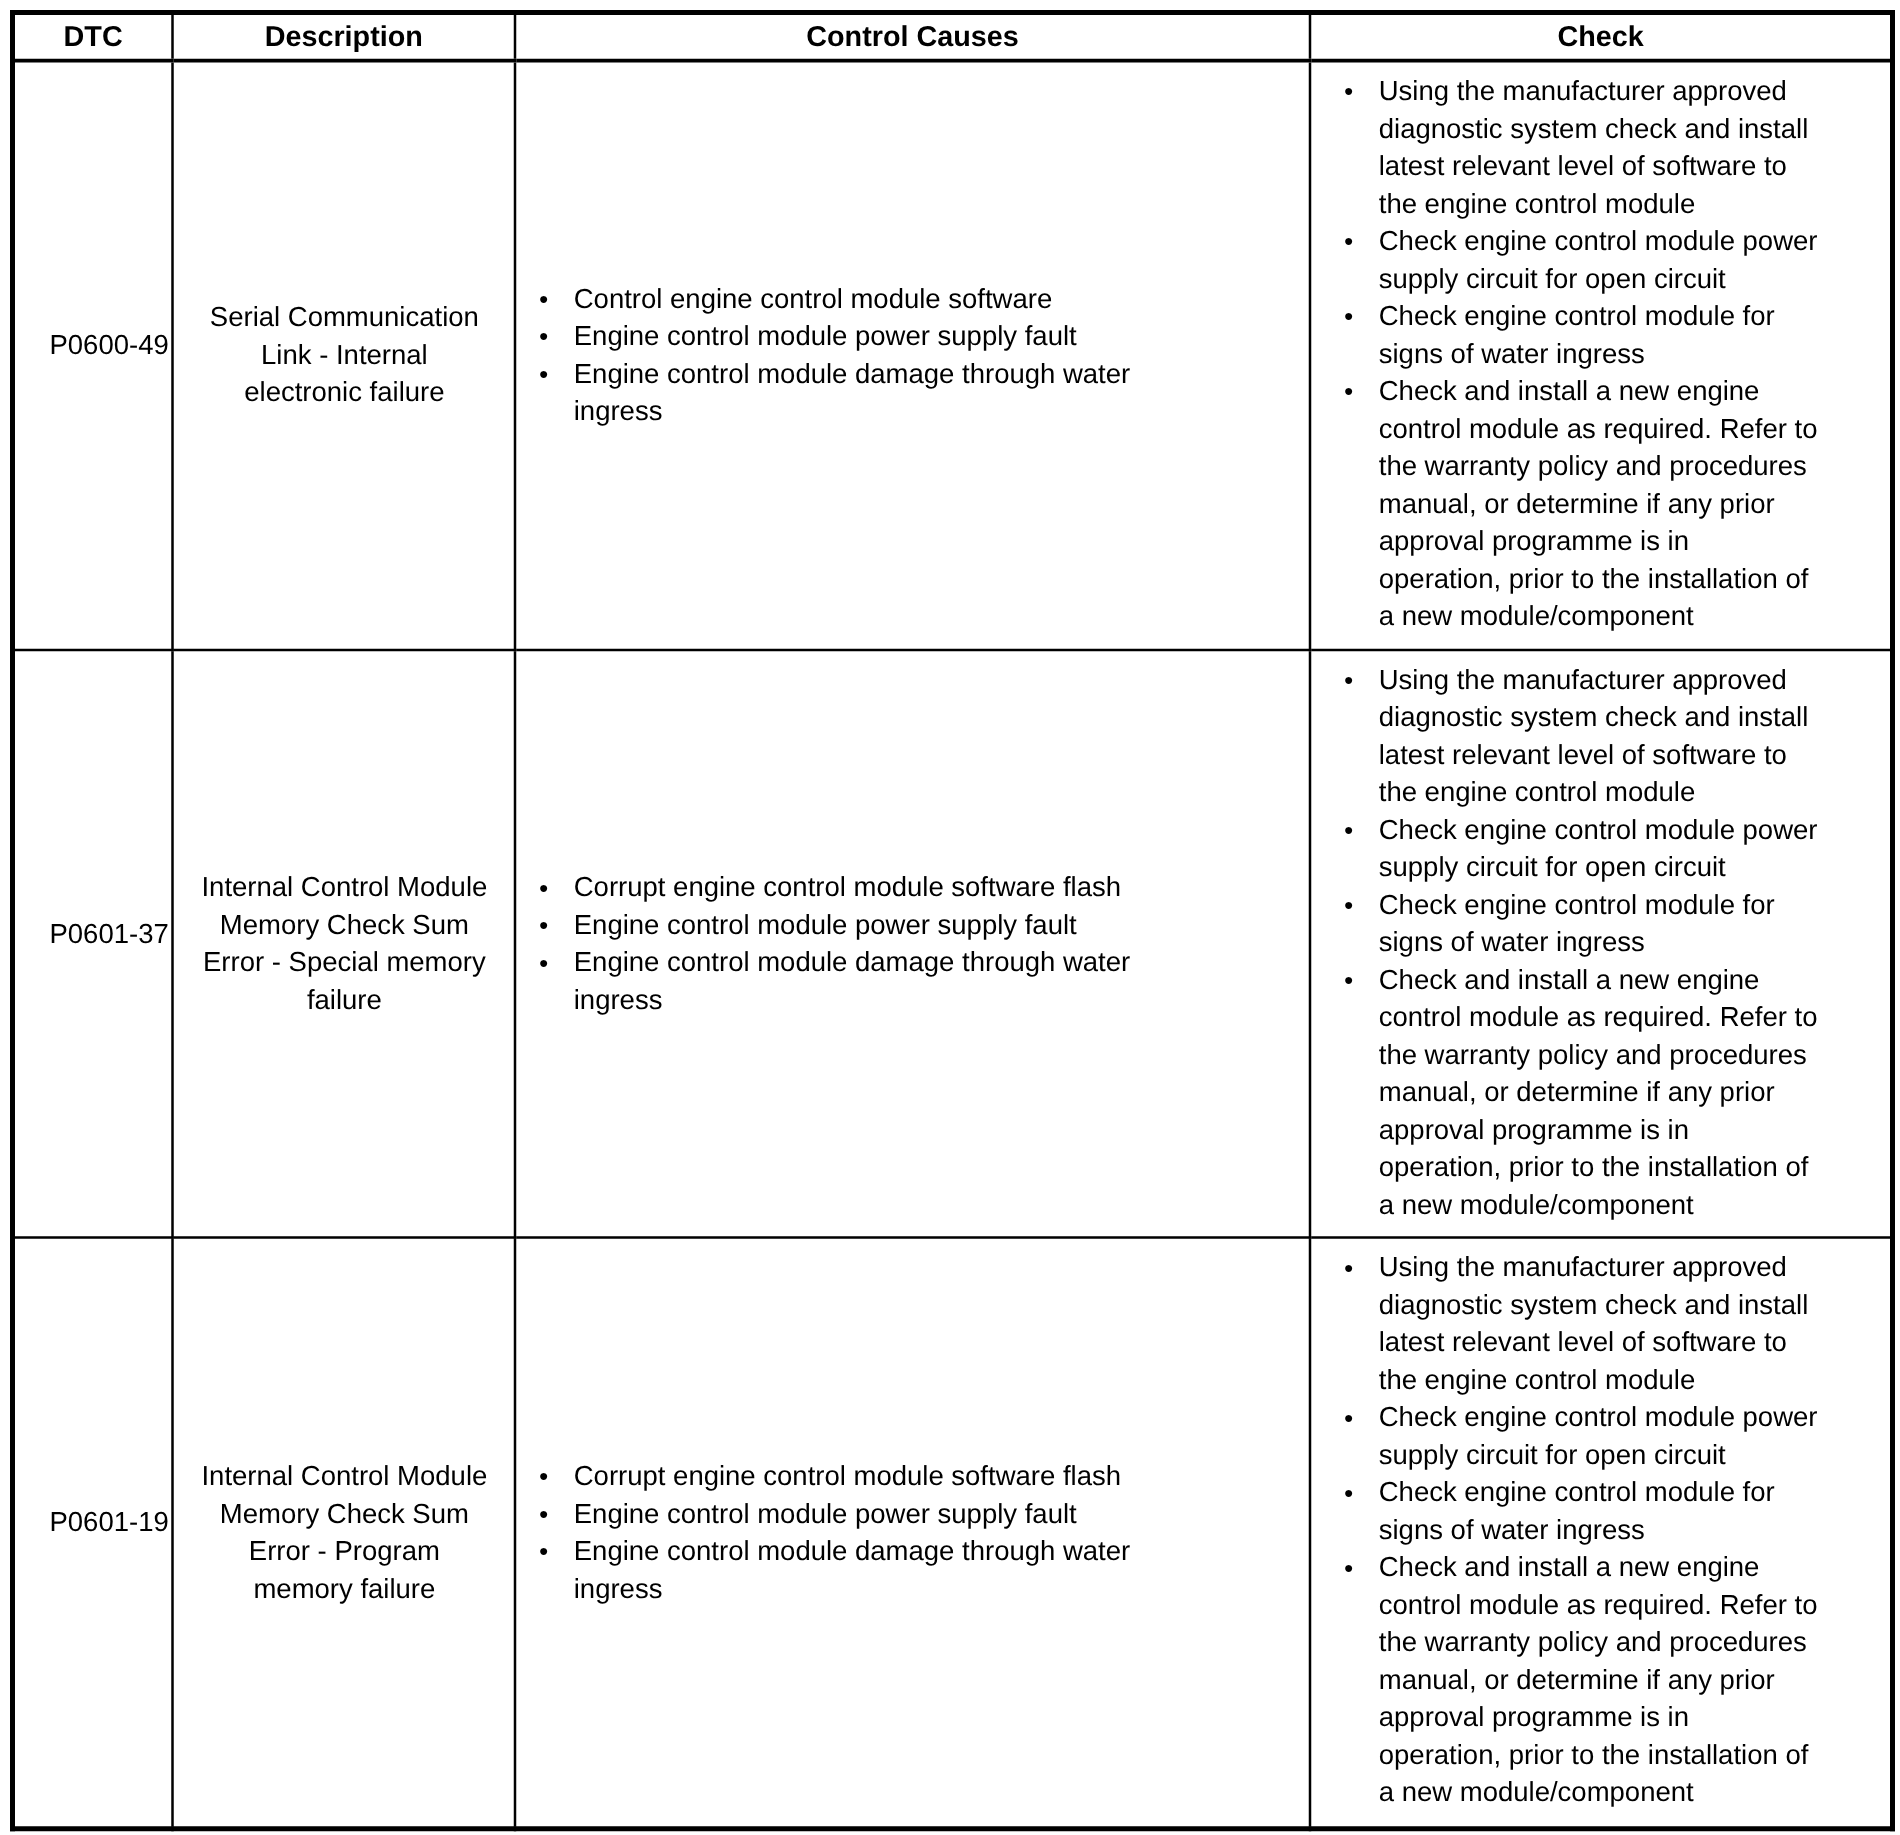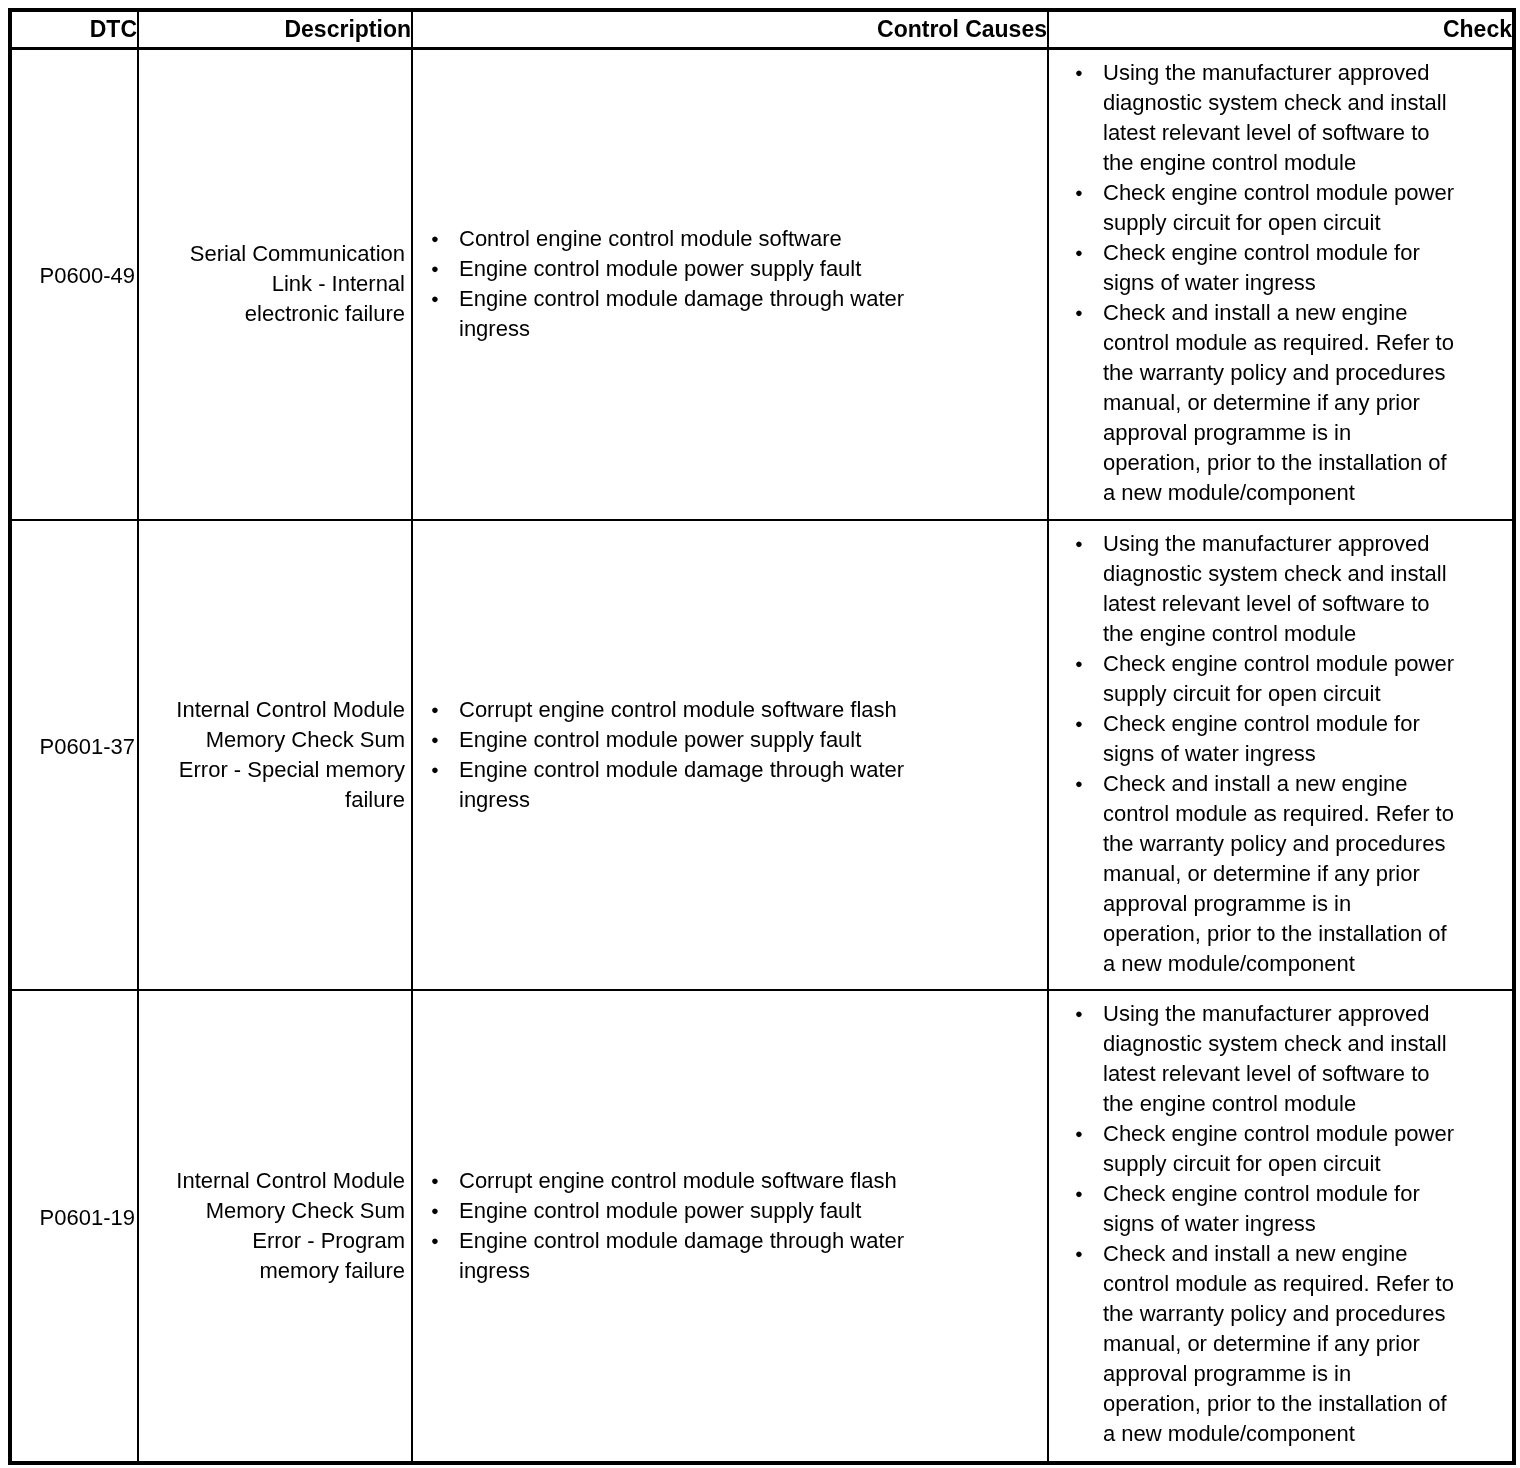--- a/index.html
+++ b/index.html
@@ -24,37 +24,37 @@
   th, td {
     border: 2px solid #000000;
     font-size: 22px;
     line-height: 30px;
     overflow: hidden;
   }
   thead tr { height: 38px; }
   th {
     font-weight: bold;
     font-size: 23px;
-    text-align: right;
+    text-align: center;
     vertical-align: middle;
     padding: 2px 0;
     border-bottom-width: 3px;
   }
   tr.r0 { height: 472px; }
   tr.r1 { height: 470px; }
   tr.r2 { height: 473px; }
 
   td.dtc {
     vertical-align: middle;
     text-align: right;
     padding: 0 2px 16px 3px;
   }
   td.desc {
     vertical-align: middle;
-    text-align: right;
+    text-align: center;
     padding: 0 6px 0 7px;
   }
   td.causes {
     vertical-align: middle;
     padding: 0 8px 0 18px;
   }
   td.action {
     vertical-align: top;
     padding: 8px 2px 6px 26px;
   }

